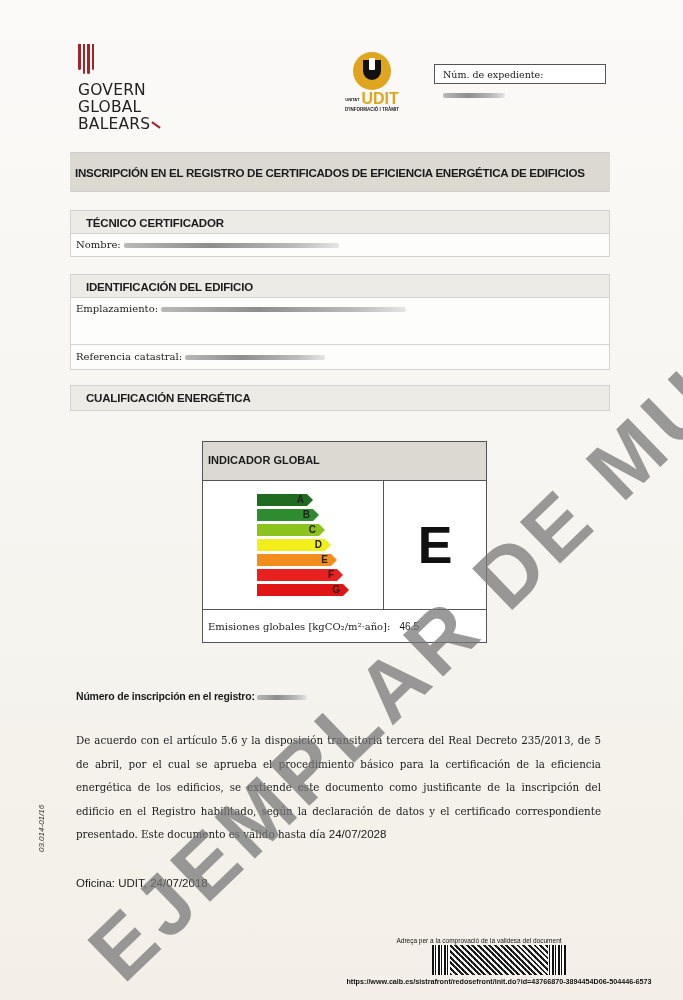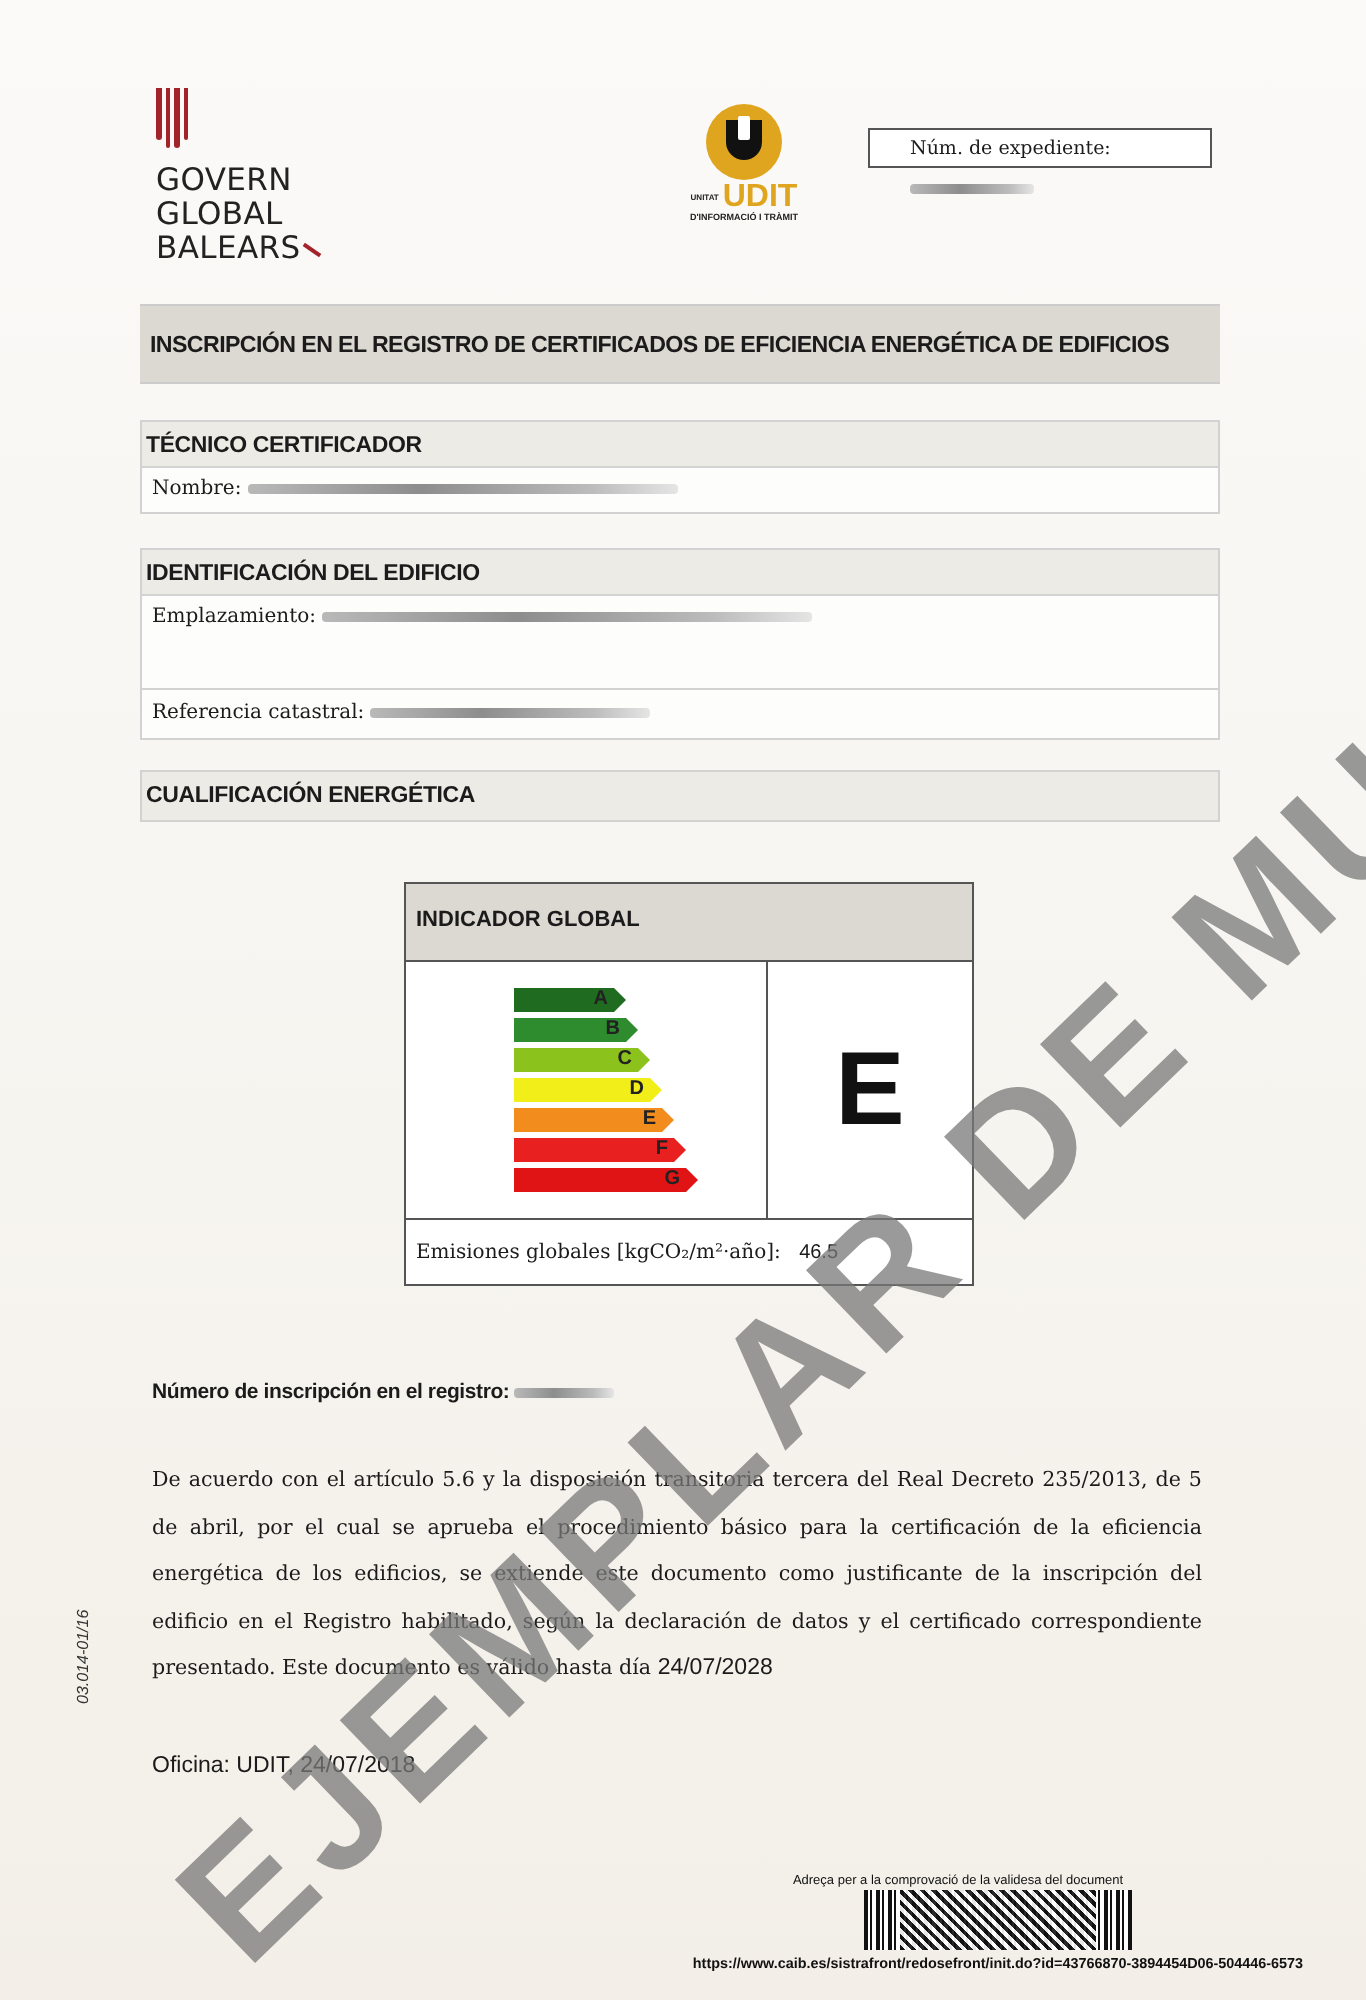--- a/index.html
+++ b/index.html
@@ -19,28 +19,28 @@
   .govern .slash { display: inline-block; width: 10px; height: 2px; background: #a3232a; transform: rotate(35deg); margin-left: 1px; vertical-align: middle; }
 
   .udit { position: absolute; left: 337px; top: 52px; width: 70px; text-align: center; }
   .udit .circle { width: 38px; height: 38px; border-radius: 50%; background: #e0a51f; margin: 0 auto; position: relative; }
   .udit .circle .u { position: absolute; left: 10px; top: 8px; width: 18px; height: 20px; background: #111; border-radius: 0 0 9px 9px; }
   .udit .circle .i { position: absolute; left: 16px; top: 6px; width: 6px; height: 12px; background: #fff; border-radius: 1px; }
   .udit .brand { font-family: "Liberation Sans", sans-serif; font-weight: bold; color: #e0a51f; font-size: 16px; line-height: 16px; margin-top: 1px; }
   .udit .brand small { font-size: 4px; color: #222; vertical-align: middle; margin-right: 2px; }
   .udit .sub { font-family: "Liberation Sans", sans-serif; font-size: 4.5px; font-weight: bold; color: #222; margin-top: -1px; }
 
-  .exp-box { position: absolute; left: 434px; top: 64px; width: 172px; height: 20px; border: 1px solid #555; background: #fff; font-family: "DejaVu Serif", serif; font-size: 9.5px; line-height: 20px; padding-left: 20px; box-sizing: border-box; }
+  .exp-box { position: absolute; left: 434px; top: 64px; width: 172px; height: 20px; border: 1px solid #555; background: #fff; font-family: "DejaVu Serif", serif; font-size: 9.5px; line-height: 20px; padding-left: 8px; box-sizing: border-box; }
   .redact { display: inline-block; height: 5px; vertical-align: middle; background: linear-gradient(90deg,#b9b9b9,#8d8d8d 40%,#bcbcbc 80%,#e5e5e5); border-radius: 2px; }
 
   
   .main-title { position: absolute; left: 70px; top: 152px; width: 540px; height: 40px; background: #dcd9d2; border-top: 1px solid #ccc; border-bottom: 1px solid #ccc; font-family: "Liberation Sans", sans-serif; font-weight: bold; font-size: 11.6px; line-height: 40px; padding-left: 5px; box-sizing: border-box; letter-spacing: -0.3px; white-space: nowrap; overflow: hidden; }
 
   .section { position: absolute; left: 70px; width: 540px; border: 1px solid #d2d2d2; box-sizing: border-box; background: #fdfdfc; }
-  .section .head { background: #ecebe6; font-family: "Liberation Sans", sans-serif; font-weight: bold; font-size: 11.5px; height: 22px; line-height: 24px; padding-left: 2px; border-bottom: 1px solid #d2d2d2; letter-spacing: -0.2px; }
+  .section .head { background: #ecebe6; font-family: "Liberation Sans", sans-serif; font-weight: bold; font-size: 11.5px; height: 22px; line-height: 24px; padding-left: 15px; border-bottom: 1px solid #d2d2d2; letter-spacing: -0.2px; }
   .section .row { font-family: "DejaVu Serif", serif; font-size: 10px; padding-left: 5px; height: 22px; line-height: 22px; box-sizing: border-box; }
   .section .row.tall { height: 47px; line-height: 22px; border-bottom: 1px solid #d2d2d2; }
 
   
   .indicator { position: absolute; left: 202px; top: 441px; width: 285px; height: 202px; border: 1.5px solid #555; box-sizing: border-box; background: #fff; }
   .indicator .ihead { height: 38px; background: #dcd9d2; border-bottom: 1.5px solid #555; font-family: "Liberation Sans", sans-serif; font-weight: bold; font-size: 11px; line-height: 36px; padding-left: 5px; }
   .indicator .ibody { position: relative; height: 128px; border-bottom: 1.5px solid #555; }
   .indicator .scale { position: absolute; left: 0; top: 0; width: 180px; height: 128px; border-right: 1.5px solid #555; }
   .indicator .grade { position: absolute; left: 181px; top: 0; right: 0; height: 128px; display: flex; align-items: center; justify-content: center; font-family: "Liberation Sans", sans-serif; font-weight: bold; font-size: 52px; color: #111; }
   .bar { position: absolute; left: 54px; height: 12px; font-family: "Liberation Sans", sans-serif; font-weight: bold; font-size: 10px; line-height: 12px; text-align: right; padding-right: 3px; box-sizing: border-box; color: #222; }

